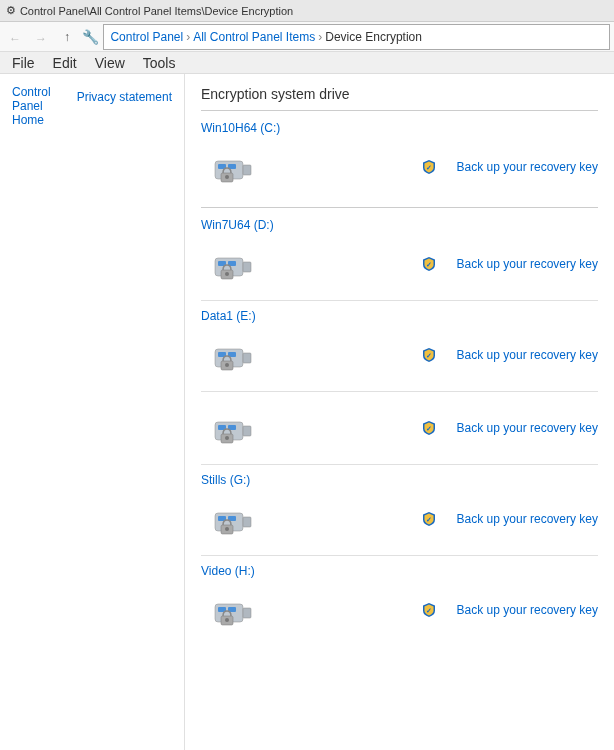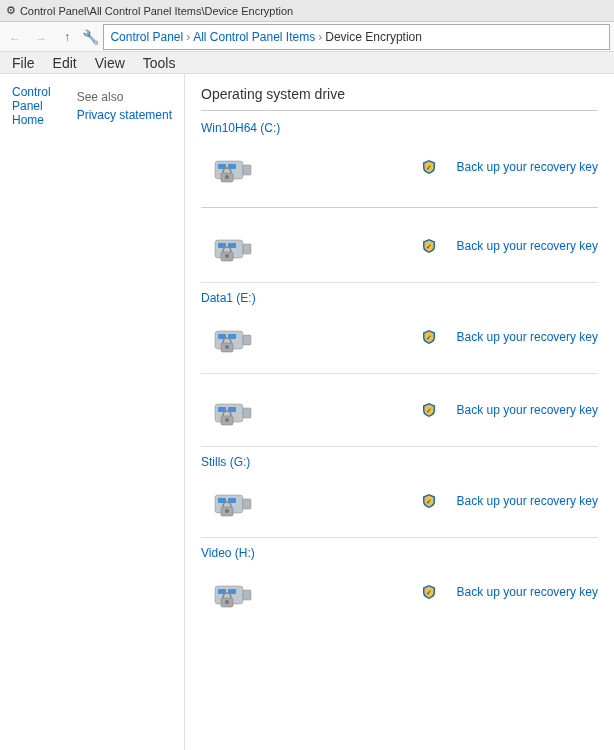--- a/index.html
+++ b/index.html
@@ -257,31 +257,30 @@
 
 <div class="main-layout">
 
   <div class="sidebar">
     <div class="sidebar-wrapper">
       <div class="sidebar-top">
         <a class="sidebar-link">Control Panel Home</a>
       </div>
       <div class="sidebar-bottom">
         <div class="sidebar-section">
-          <div class="sidebar-see-also">See also</div>
           <a class="sidebar-privacy">Privacy statement</a>
         </div>
       </div>
     </div>
   </div>
 
   <div class="content">
 
     <div class="os-section">
-      <div class="section-title">Operating system drive</div>
+      <div class="section-title">Encryption system drive</div>
       <hr class="section-divider">
 
       <div class="drive-item">
         <a class="drive-name">Win10H64 (C:)</a>
         <div class="drive-row">
 
           <div class="drive-icon">
             <svg width="48" height="48" viewBox="0 0 48 48" xmlns="http://www.w3.org/2000/svg">
 
               <rect x="6" y="18" width="28" height="18" rx="3" fill="#c0c8d0" stroke="#888" stroke-width="0.5"></rect>
@@ -305,20 +304,21 @@
             <span>Back up your recovery key</span>
           </a>
         </div>
       </div>
     </div>
 
     <div class="fixed-section">
       <hr class="section-divider">
 
       <div class="drive-item">
+        <a class="drive-name">Win7U64 (D:)</a>
         <div class="drive-row">
           <div class="drive-icon">
             <svg width="48" height="48" viewBox="0 0 48 48" xmlns="http://www.w3.org/2000/svg">
               <rect x="6" y="18" width="28" height="18" rx="3" fill="#c0c8d0" stroke="#888" stroke-width="0.5"></rect>
               <rect x="34" y="22" width="8" height="10" rx="1" fill="#b0b8c0" stroke="#888" stroke-width="0.5"></rect>
               <rect x="9" y="21" width="8" height="5" rx="1" fill="#4a90d9"></rect>
               <rect x="19" y="21" width="8" height="5" rx="1" fill="#4a90d9"></rect>
               <rect x="12" y="30" width="12" height="9" rx="1.5" fill="#aaa" stroke="#777" stroke-width="0.5"></rect>
               <path d="M14 30 Q14 25 18 25 Q22 25 22 30" fill="none" stroke="#888" stroke-width="1.5"></path>
               <circle cx="18" cy="34" r="2" fill="#777"></circle>

